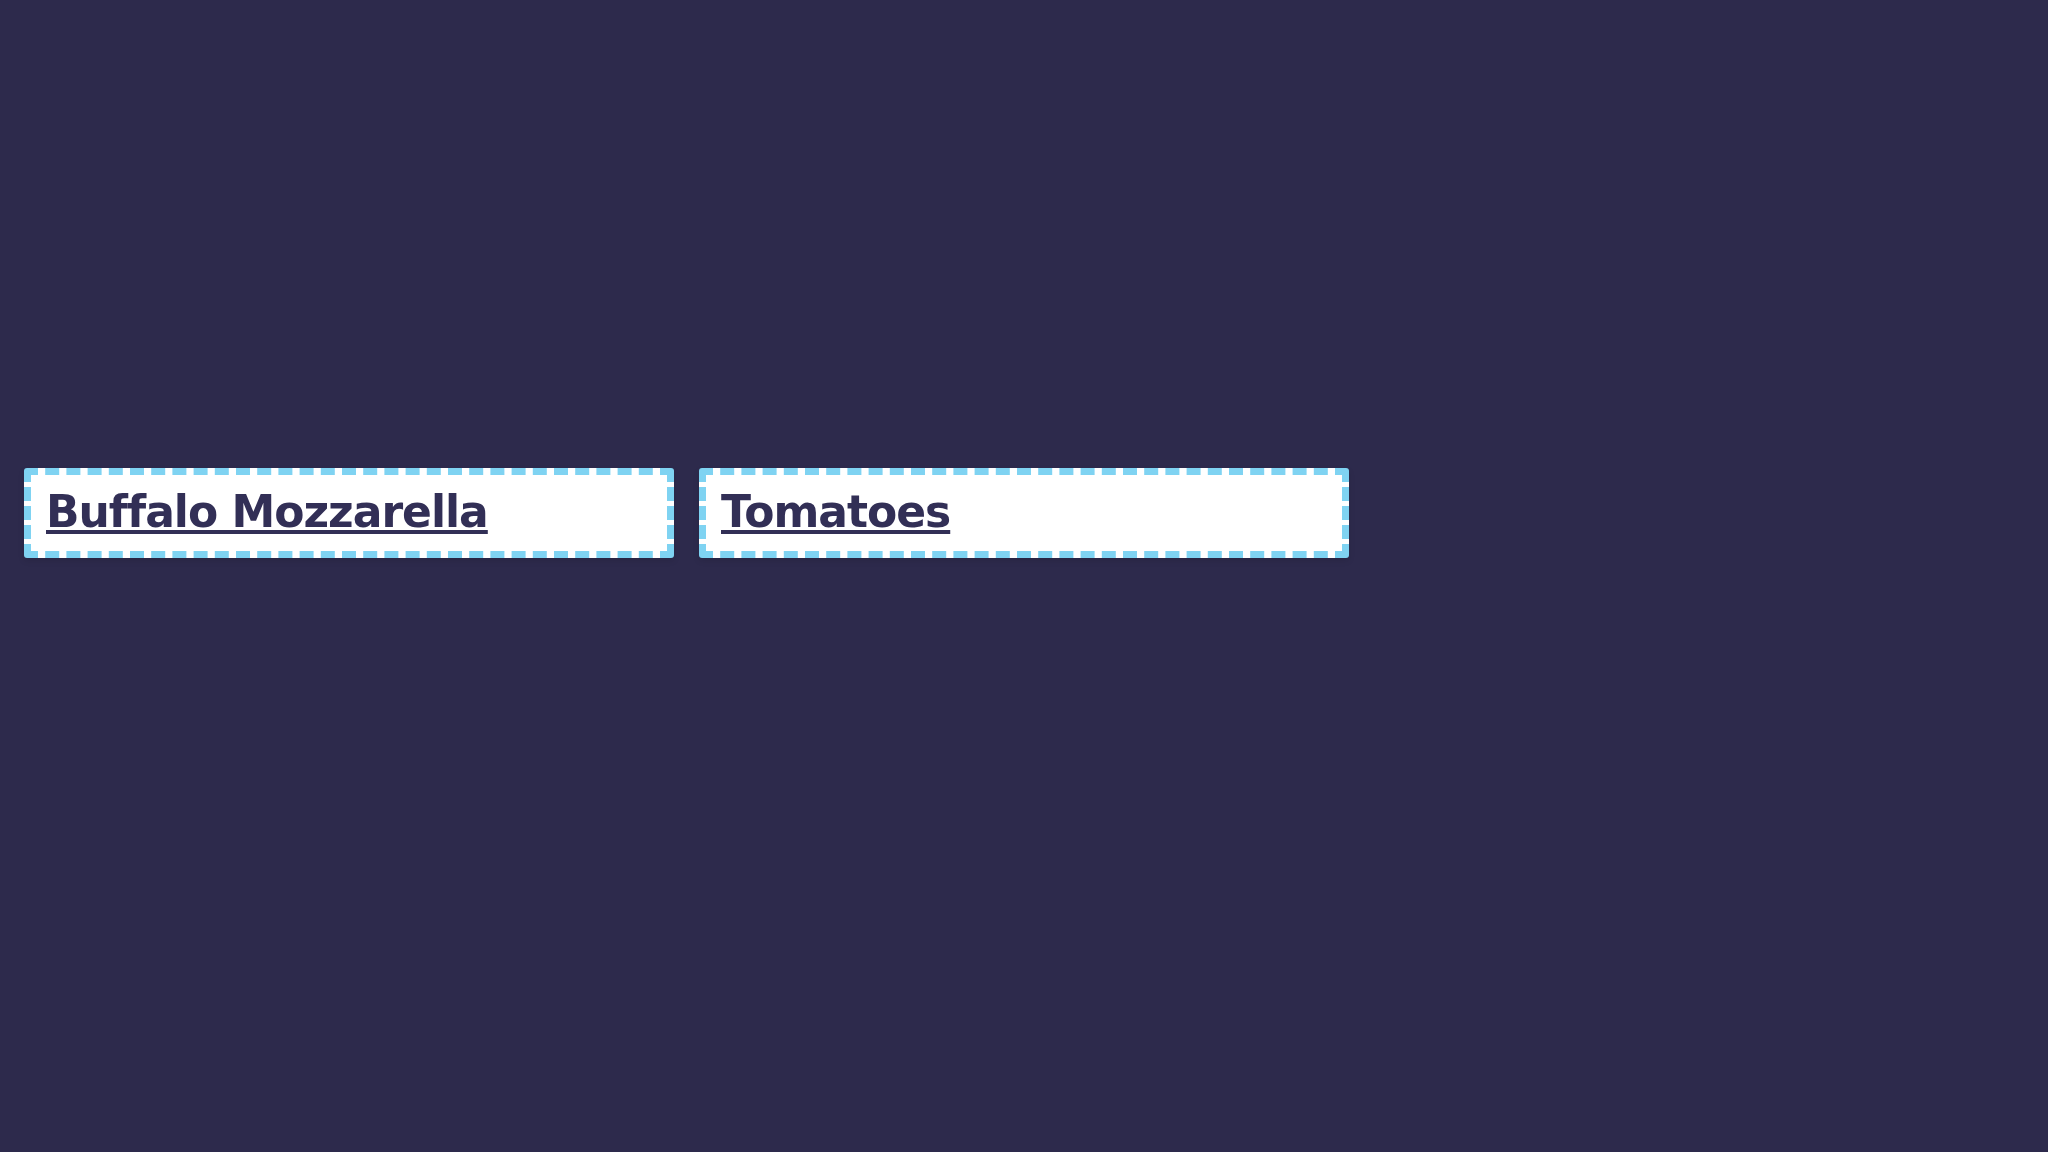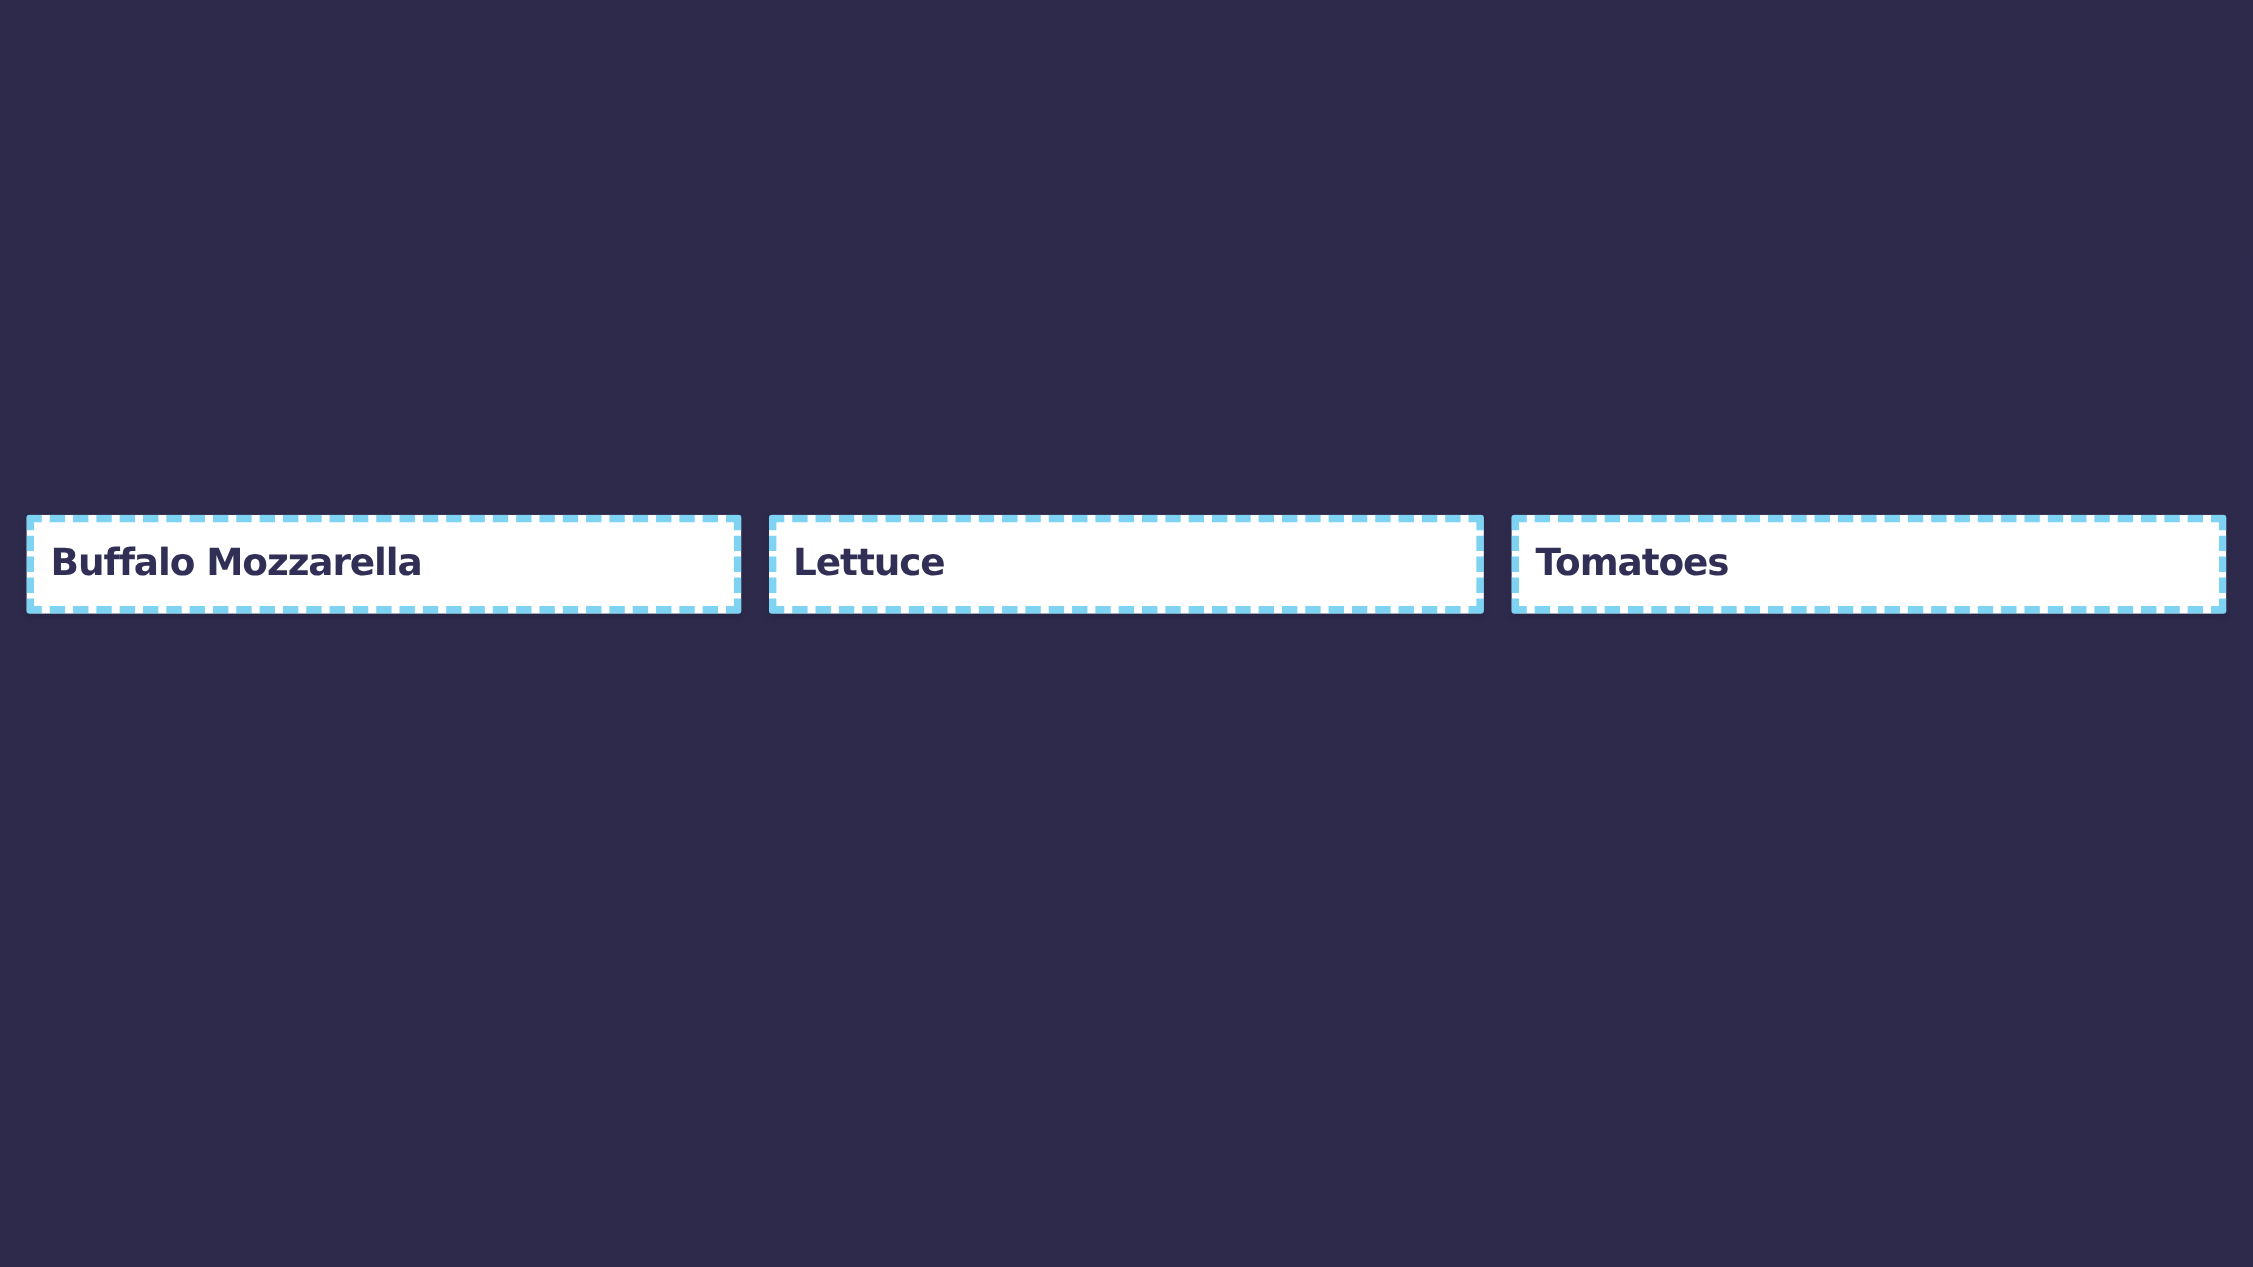--- a/index.html
+++ b/index.html
@@ -31,34 +31,32 @@
     border: 7px dashed var(--chip-border, #7fd3f2);
     border-radius: 3px;
     display: flex;
     align-items: center;
     padding-left: 15px;
     cursor: grab;
     box-shadow: 0 3px 6px rgba(0,0,0,0.10);
   }
   .chip-label {
     font-weight: 700;
-    font-size: 34px;
+    font-size: 44px;
     letter-spacing: -1px;
     color: var(--chip-text, #322f56);
     white-space: nowrap;
     line-height: 1;
     padding-bottom: 2px;
+    text-decoration: underline;
   }
 </style>
 </head>
 <body style="--bg: #2d2a4c; --chip-fill: #ffffff; --chip-border: #7fd3f2; --chip-text: #322f56;">
 
 <div class="chip-grid">
   <div class="chip">
     <span class="chip-label">Buffalo Mozzarella</span>
   </div>
   <div class="chip">
-    <span class="chip-label">Lettuce</span>
-  </div>
-  <div class="chip">
     <span class="chip-label">Tomatoes</span>
   </div>
 </div>
 
 </body></html>

